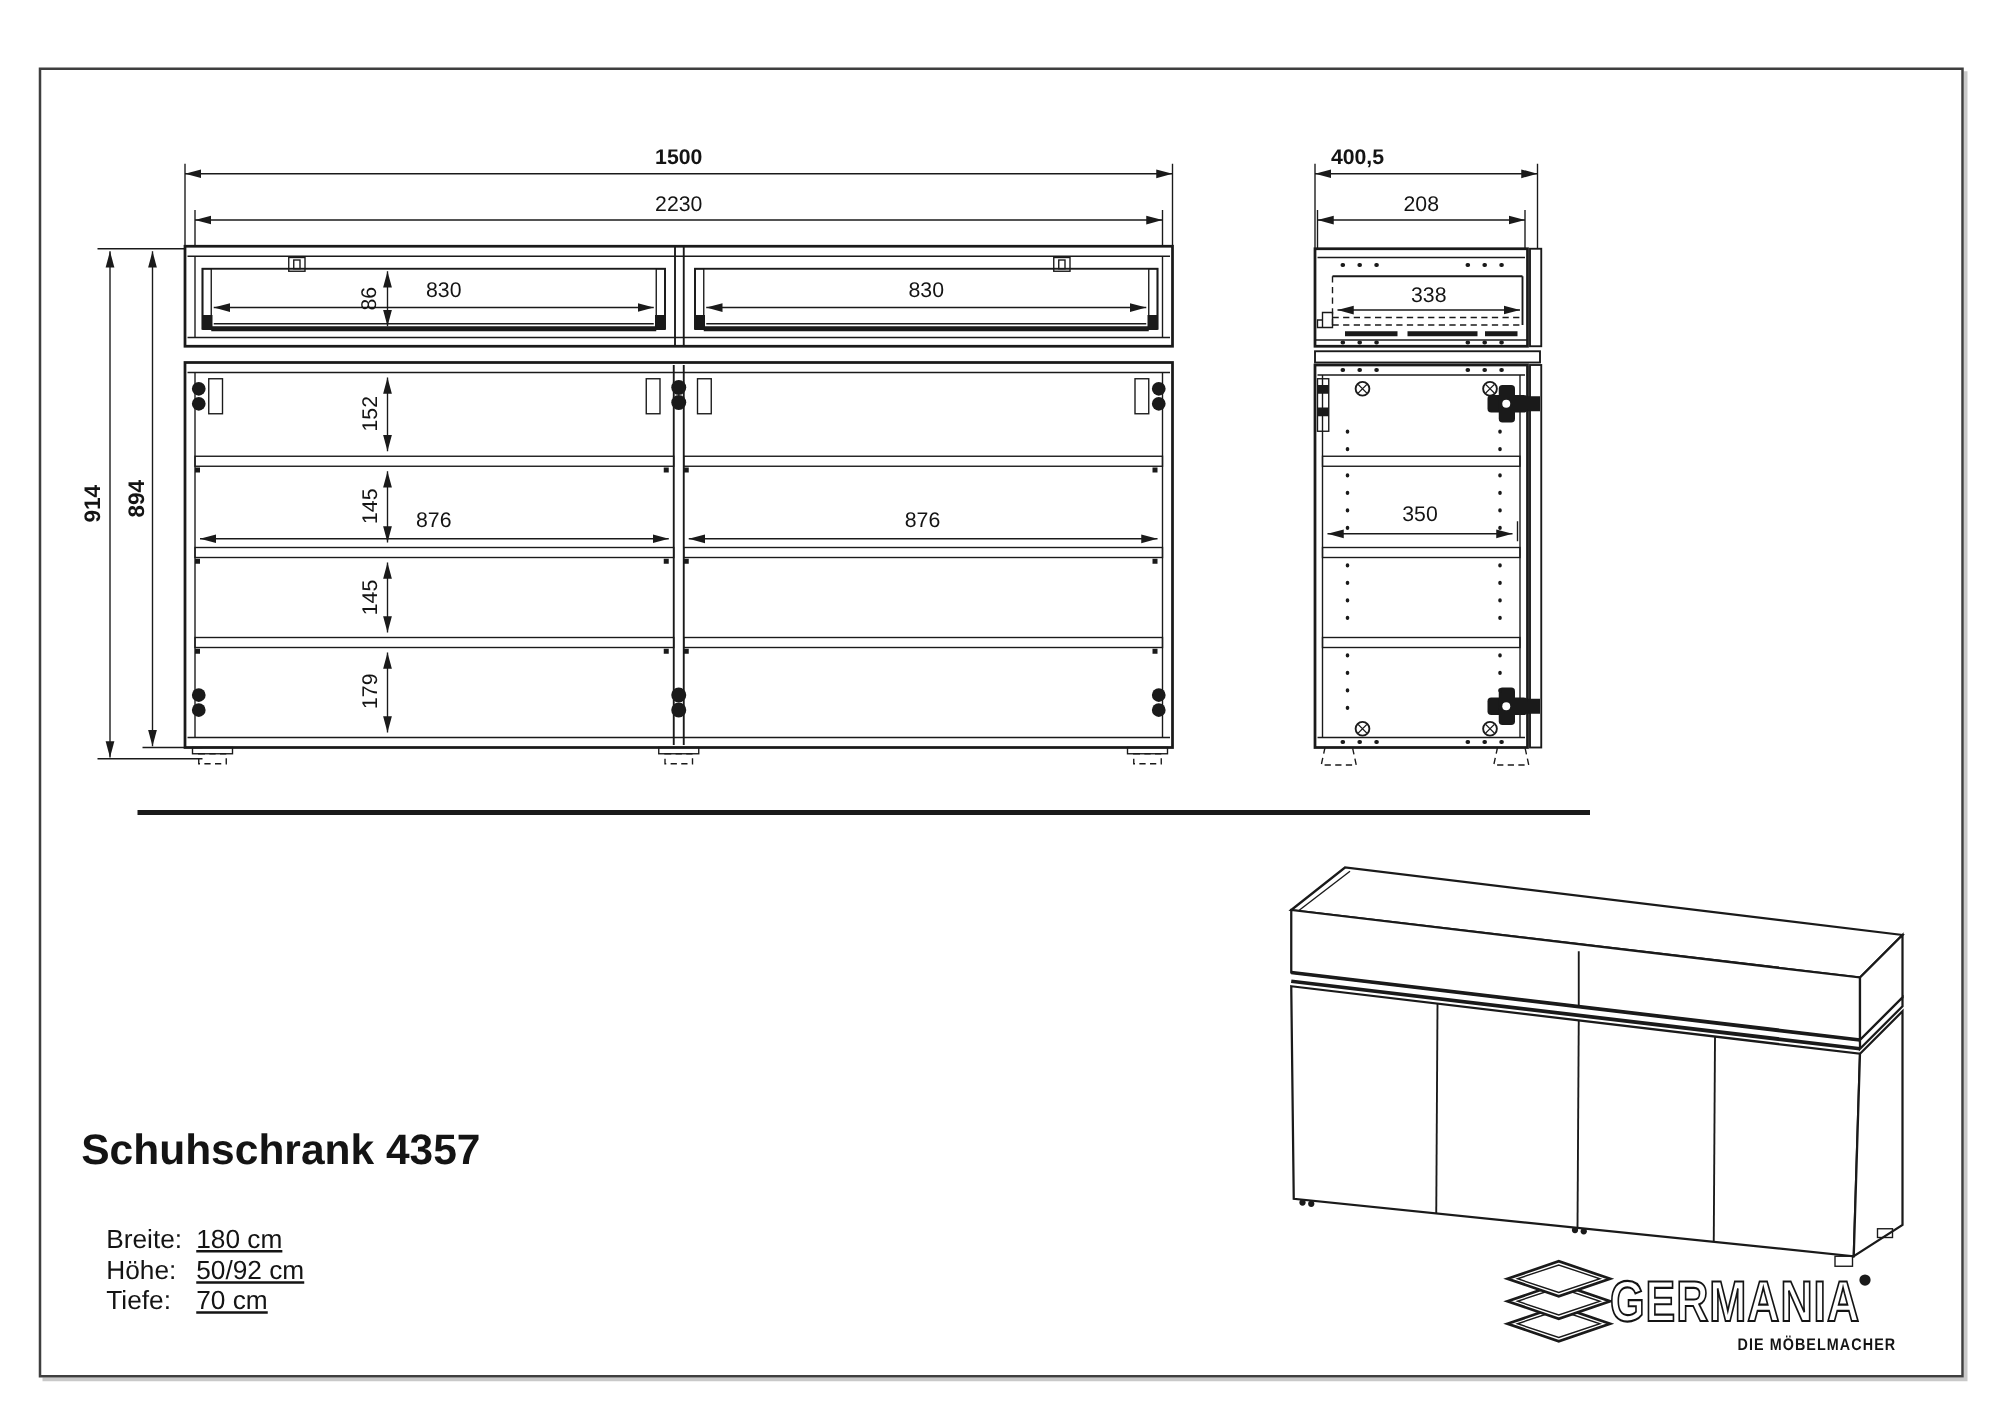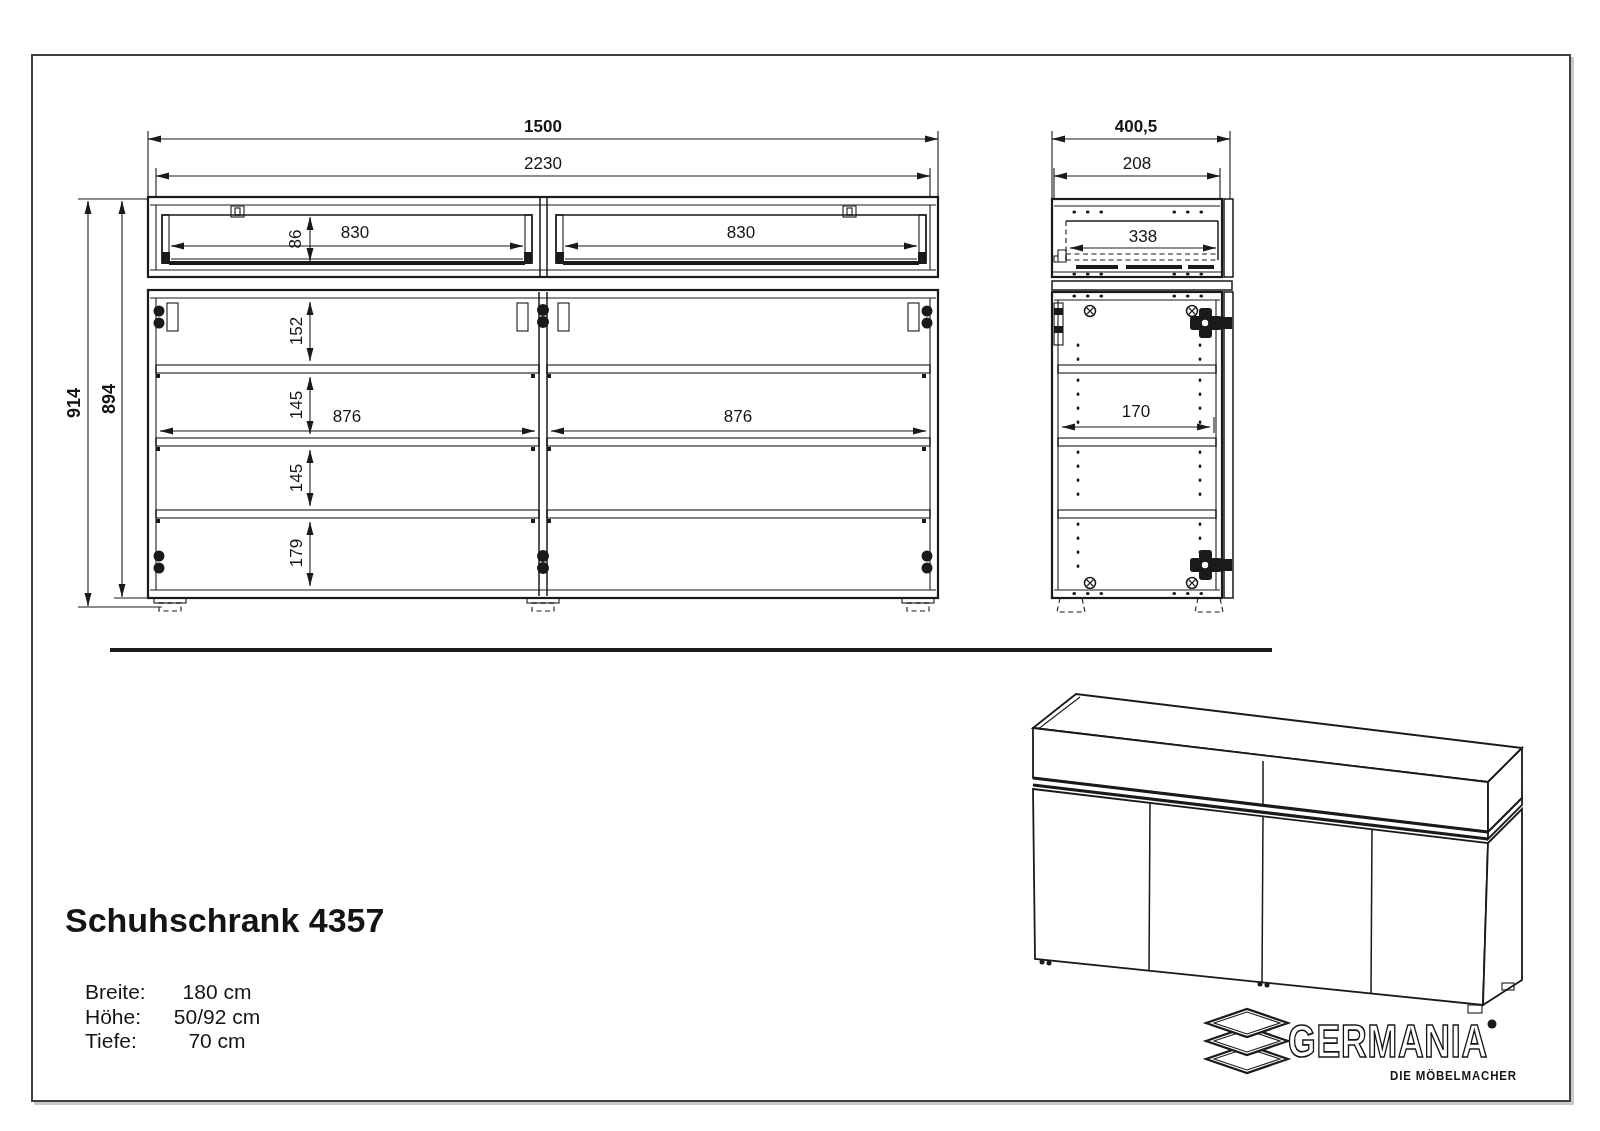--- a/index.html
+++ b/index.html
@@ -32,21 +32,21 @@
   .dim.rot{transform:translate(-50%,-50%) rotate(-90deg);}
   .dim.rot.big{font-size:18px;font-weight:bold;}
   
   .title{
     position:absolute;left:65px;top:901px;font-size:34px;font-weight:bold;white-space:nowrap;
   }
   .specs{
     position:absolute;left:65px;top:980px;display:grid;
     grid-template-columns:92px 120px;font-size:21px;line-height:24.5px;
   }
-  .specs .val{text-align:center;white-space:nowrap;}
+  .specs .val{text-align:left;white-space:nowrap;text-decoration:underline;}
   .specs .lab{white-space:nowrap;margin-left:20px;}
 </style>
 </head>
 <body>
 
 <div class="sheet"></div>
 
 <svg class="draw" viewBox="0 0 1600 1131" xmlns="http://www.w3.org/2000/svg">
   <defs>
     <marker id="ar" markerUnits="userSpaceOnUse" markerWidth="14" markerHeight="9" refX="13" refY="4" orient="auto-start-reverse">
@@ -317,24 +317,24 @@
 <span class="dim rot" style="left:295px;top:239px">86</span>
 <span class="dim rot big" style="left:74px;top:403px">914</span>
 <span class="dim rot big" style="left:109px;top:399px">894</span>
 <span class="dim rot" style="left:296px;top:331px">152</span>
 <span class="dim rot" style="left:296px;top:405px">145</span>
 <span class="dim rot" style="left:296px;top:478px">145</span>
 <span class="dim rot" style="left:296px;top:553px">179</span>
 <span class="dim" style="left:347px;top:416px">876</span>
 <span class="dim" style="left:738px;top:416px">876</span>
 
-<span class="dim b" style="left:1136px;top:126px">400,5</span>
+<span class="dim b" style="left:1086px;top:126px">400,5</span>
 <span class="dim" style="left:1137px;top:163px">208</span>
 <span class="dim" style="left:1143px;top:236px">338</span>
-<span class="dim" style="left:1136px;top:411px">170</span>
+<span class="dim" style="left:1136px;top:411px">350</span>
 
 <div class="title">Schuhschrank 4357</div>
 <div class="specs">
   <span class="lab">Breite:</span>
   <span class="val">180 cm</span>
   <span class="lab">Höhe:</span>
   <span class="val">50/92 cm</span>
   <span class="lab">Tiefe:</span>
   <span class="val">70 cm</span>
 </div>

